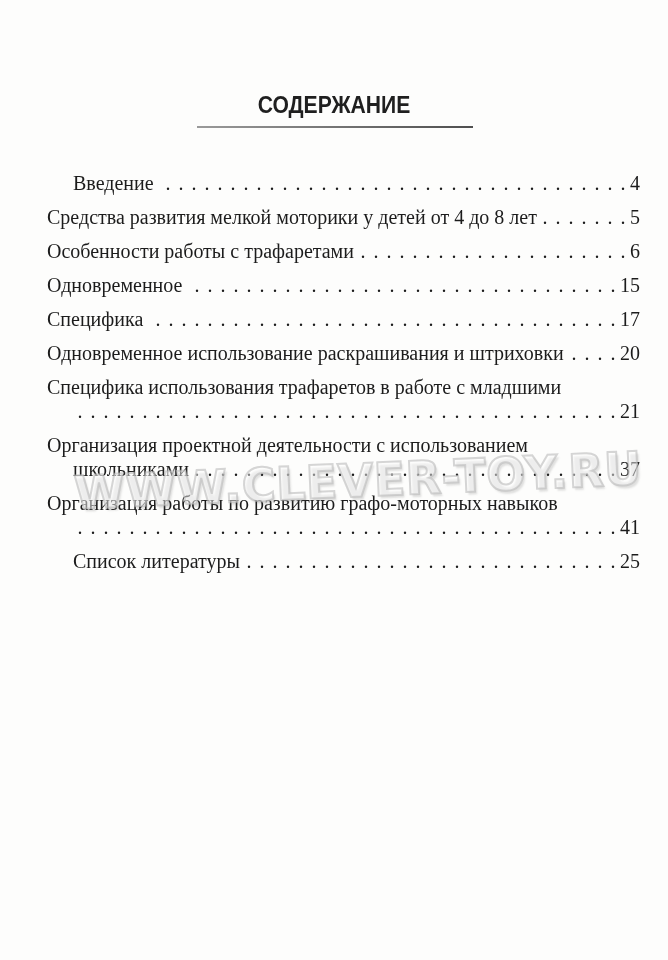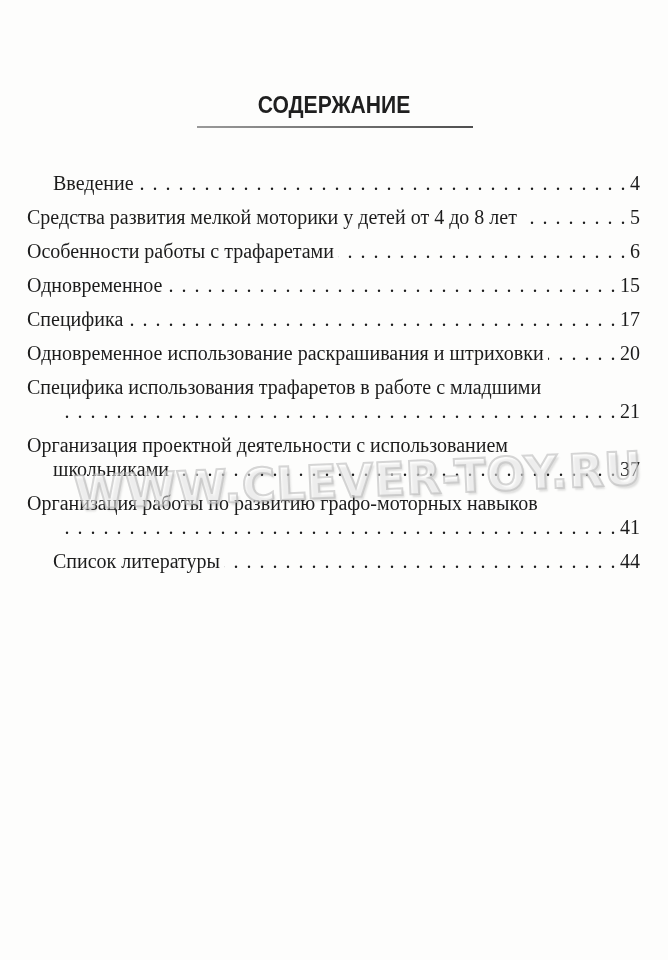--- a/index.html
+++ b/index.html
@@ -40,21 +40,21 @@
     background: linear-gradient(90deg, #9a9a9a, #4f4f4f);
   }
   .toc {
     position: absolute;
     top: 171px;
     left: 27px;
     right: 28px;
     font-size: 20px;
     line-height: 24px;
   }
-  .entry { margin-bottom: 10px; }
+  .entry { margin-bottom: 10px; margin-left: 20px; }
   .line { white-space: nowrap; }
   .line.indent { padding-left: 26px; }
   .line.last {
     display: flex;
     align-items: baseline;
   }
   .txt { flex: 0 0 auto; }
   .fill {
     flex: 1 1 auto;
     align-self: stretch;
@@ -165,17 +165,17 @@
         <div class="line"><span class="txt">Организация работы по развитию графо-моторных навыков</span></div>
         <div class="line last indent">
           <span class="fill"></span>
           <span class="pg">41</span>
         </div>
       </div>
       <div class="entry">
         <div class="line last indent">
           <span class="txt">Список литературы</span>
           <span class="fill"></span>
-          <span class="pg">44</span>
+          <span class="pg">25</span>
         </div>
       </div>
     </div>
 </div>
 
 </body></html>

